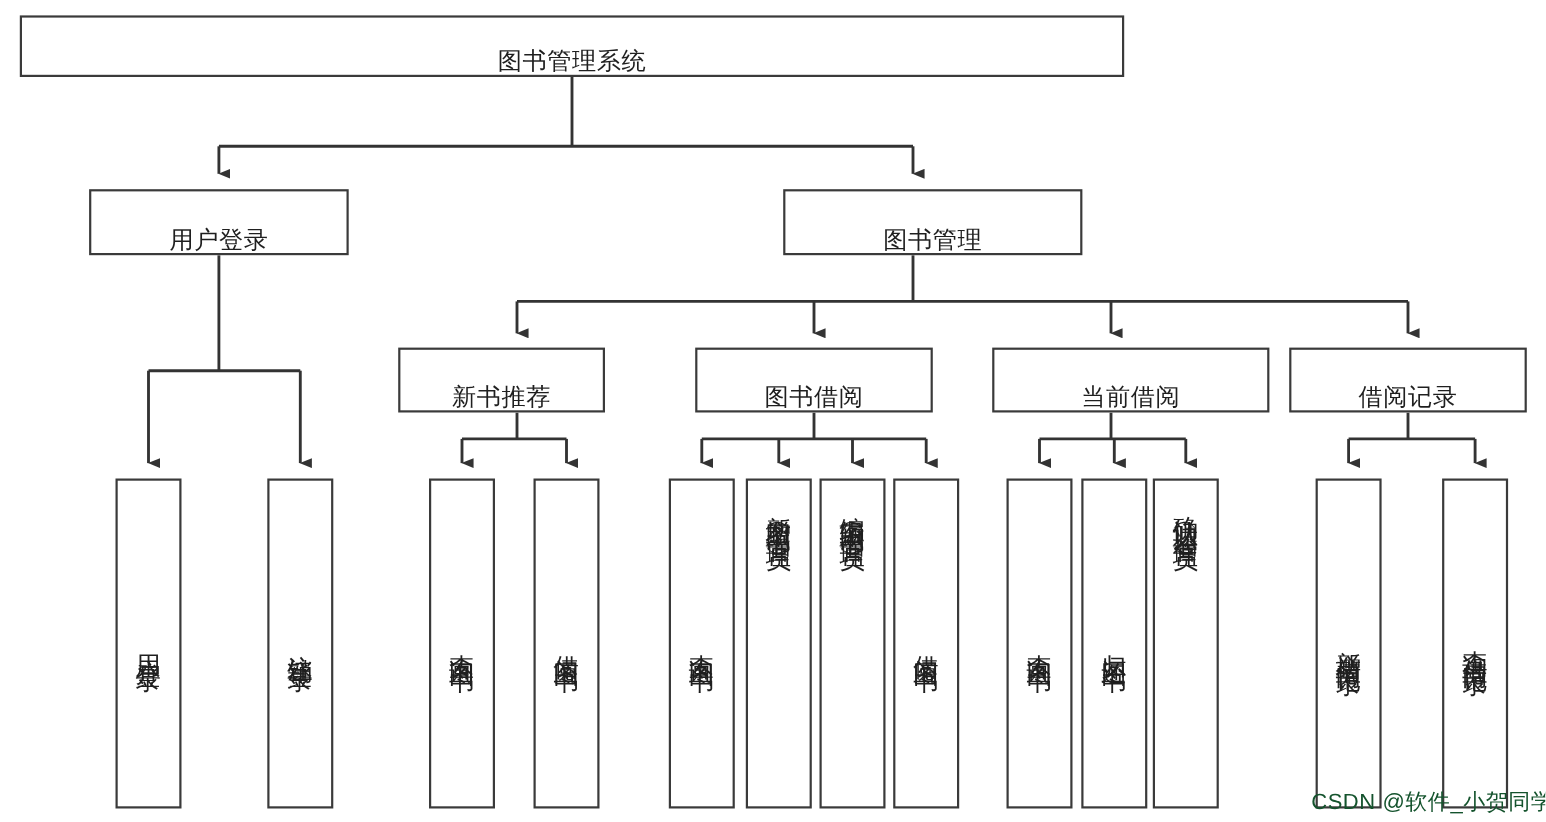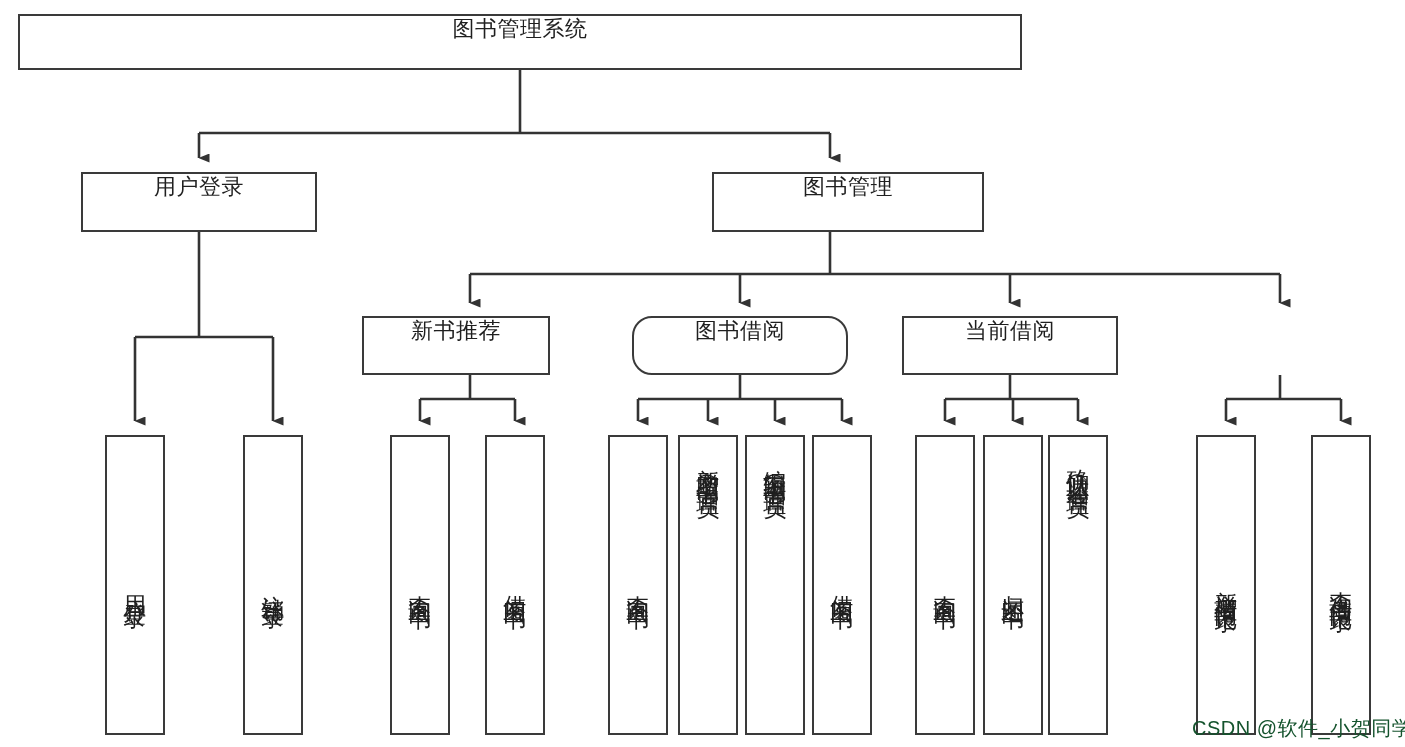--- a/index.html
+++ b/index.html
@@ -23,21 +23,21 @@
     top: 0;
     width: 1405px;
     height: 747px;
   }
   .node {
     position: absolute;
     box-sizing: border-box;
     background: #ffffff;
     border: 2.5px solid #3a3a3a;
     display: flex;
-    align-items: flex-start;
+    align-items: flex-end;
     justify-content: center;
     color: #1f1f1f;
   }
   .node-label {
     font-size: 22px;
     line-height: 1.15;
     letter-spacing: 0.5px;
     white-space: nowrap;
     color: #1f1f1f;
   }
@@ -129,25 +129,28 @@
   <div class="node" style="left:81px; top:172px; width:236px; height:60px;">
     <span class="node-label">用户登录</span>
   </div>
   <div class="node" style="left:712px; top:172px; width:272px; height:60px;">
     <span class="node-label">图书管理</span>
   </div>
 
   <div class="node" style="left:362px; top:316px; width:188px; height:59px;">
     <span class="node-label">新书推荐</span>
   </div>
-  <div class="node" style="left:632px; top:316px; width:216px; height:59px;border-radius:20px;">
+  <div class="node" style="left:632px; top:316px; width:216px; height:59px;">
     <span class="node-label">图书借阅</span>
   </div>
-  <div class="node" style="left:902px; top:316px; width:216px; height:59px;">
+  <div class="node" style="left:902px; top:316px; width:252px; height:59px;">
     <span class="node-label">当前借阅</span>
+  </div>
+  <div class="node" style="left:1172px; top:316px; width:216px; height:59px;">
+    <span class="node-label">借阅记录</span>
   </div>
 
   <div class="node vertical vcenter" style="left:105px; top:435px; width:60px; height:300px;">
     <span class="node-label">用户登录</span>
   </div>
   <div class="node vertical vcenter" style="left:243px; top:435px; width:60px; height:300px;">
     <span class="node-label">注销登录</span>
   </div>
 
   <div class="node vertical vcenter" style="left:390px; top:435px; width:60px; height:300px;">

